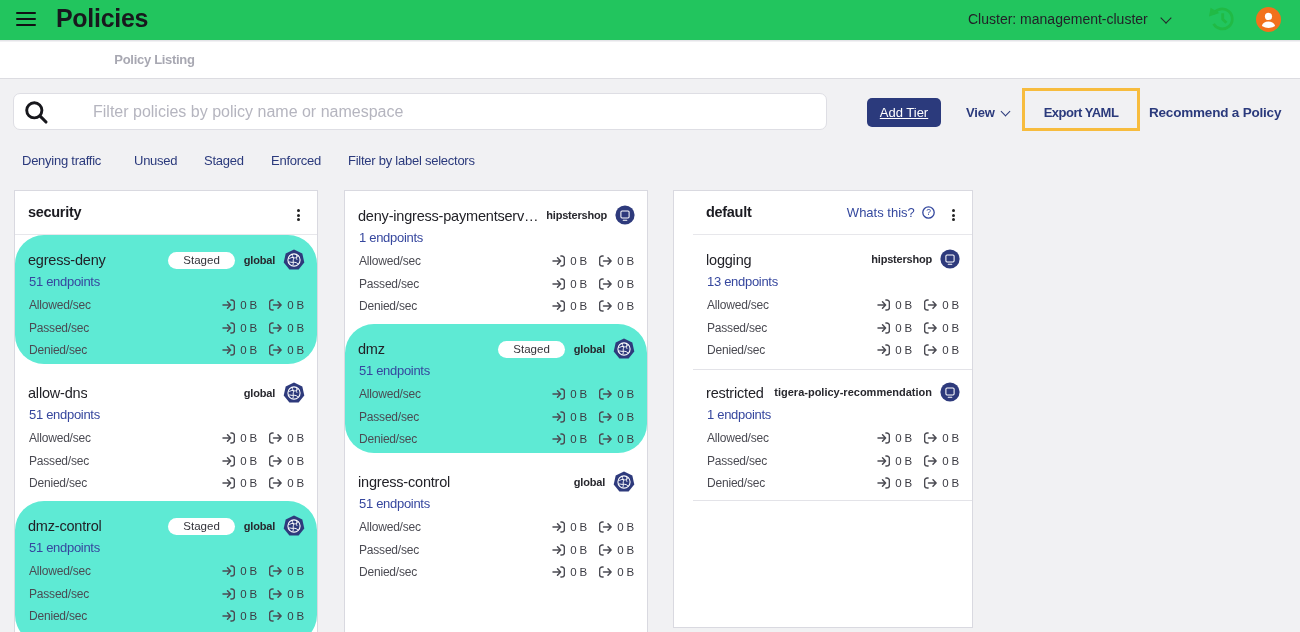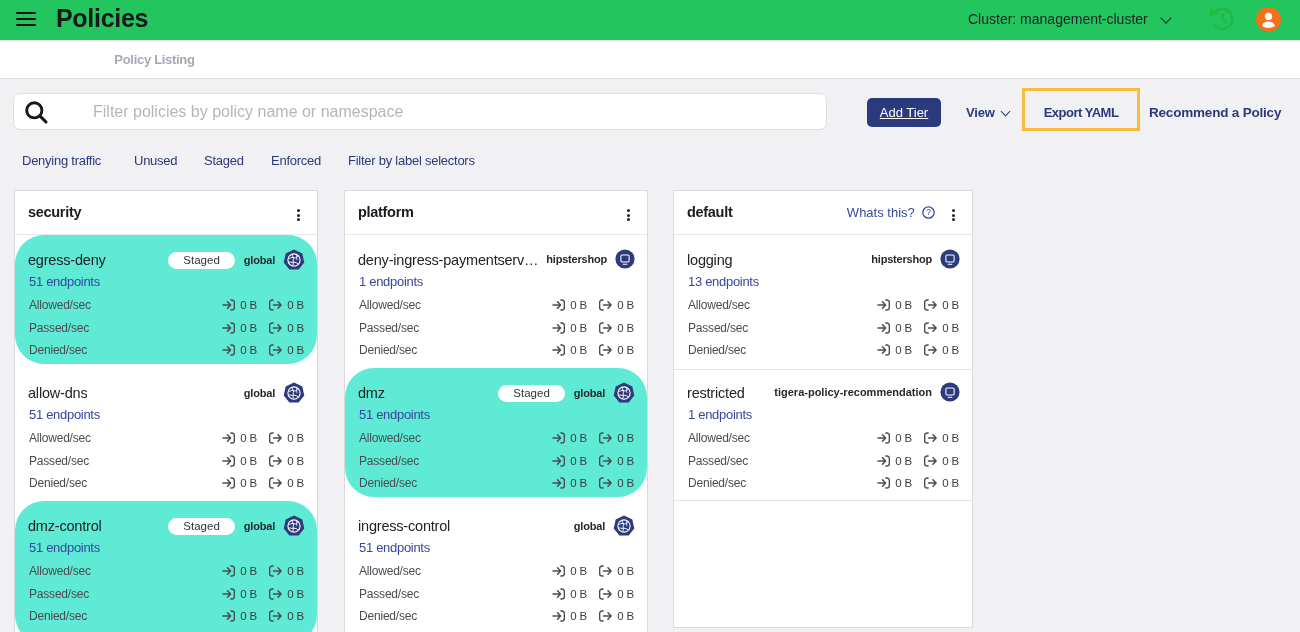--- a/index.html
+++ b/index.html
@@ -261,28 +261,20 @@
           </svg><span class="val">0 B</span></span>
         <span class="g2"><svg width="13" height="12" viewBox="0 0 13 12">
             <path d="M4.1 1 h-0.9 a2.6 2.6 0 0 0 -2.6 2.6 v4.8 a2.6 2.6 0 0 0 2.6 2.6 h0.9" fill="none" stroke="#4b4b53" stroke-width="1.5" stroke-linecap="round"></path>
             <path d="M4.5 6 h7.2 M9 2.8 L12.1 6 L9 9.2" fill="none" stroke="#4b4b53" stroke-width="1.5" stroke-linecap="round" stroke-linejoin="round"></path>
           </svg><span class="val">0 B</span></span>
       </div>
     </div>
 </div>
 
 <div class="col" style="left:344px; width:304px; height:450px;">
-  <div class="col-h">
-      <span class="name">platform</span>
-      <div class="kebab">
-        <i></i>
-        <i></i>
-        <i></i>
-      </div>
-    </div>
   <div class="card" id="c-deny">
       <div class="trow">
         <span class="tname">deny-ingress-paymentservice</span>
         <span class="ticons"><span class="ns">hipstershop</span><svg class="gicon" width="20" height="20" viewBox="0 0 20 20">
             <circle cx="10" cy="10" r="9.6" fill="#2e3a7c"></circle>
             <rect x="5.9" y="5.9" width="8.2" height="7.0" rx="1.1" fill="none" stroke="#fff" stroke-width="1.05"></rect>
             <path d="M8.2 15.3 h3.6" stroke="#fff" stroke-width="1.05" stroke-linecap="round"></path>
           </svg></span>
       </div>
       <div class="endp">1 endpoints</div>
@@ -403,21 +395,21 @@
             <path d="M8.9 1 h0.9 a2.6 2.6 0 0 1 2.6 2.6 v4.8 a2.6 2.6 0 0 1 -2.6 2.6 h-0.9" fill="none" stroke="#4b4b53" stroke-width="1.5" stroke-linecap="round"></path>
           </svg><span class="val">0 B</span></span>
         <span class="g2"><svg width="13" height="12" viewBox="0 0 13 12">
             <path d="M4.1 1 h-0.9 a2.6 2.6 0 0 0 -2.6 2.6 v4.8 a2.6 2.6 0 0 0 2.6 2.6 h0.9" fill="none" stroke="#4b4b53" stroke-width="1.5" stroke-linecap="round"></path>
             <path d="M4.5 6 h7.2 M9 2.8 L12.1 6 L9 9.2" fill="none" stroke="#4b4b53" stroke-width="1.5" stroke-linecap="round" stroke-linejoin="round"></path>
           </svg><span class="val">0 B</span></span>
       </div>
     </div>
 </div>
 
-<div class="col" style="left:673px; width:300px; height:438px;">
+<div class="col" style="left:673px; width:300px; height:438px;padding-left:19px;">
   <div class="col-h">
       <span class="name">default</span>
       <span class="whats">Whats this?&nbsp; <svg width="13" height="13" viewBox="0 0 13 13" style="vertical-align:-2px">
           <circle cx="6.5" cy="6.5" r="5.7" fill="none" stroke="#34489e" stroke-width="1.3"></circle>
           <text x="6.5" y="9.3" text-anchor="middle" font-size="8.5" fill="#34489e" font-family="Liberation Sans">?</text>
         </svg></span>
       <div class="kebab">
         <i></i>
         <i></i>
         <i></i>

